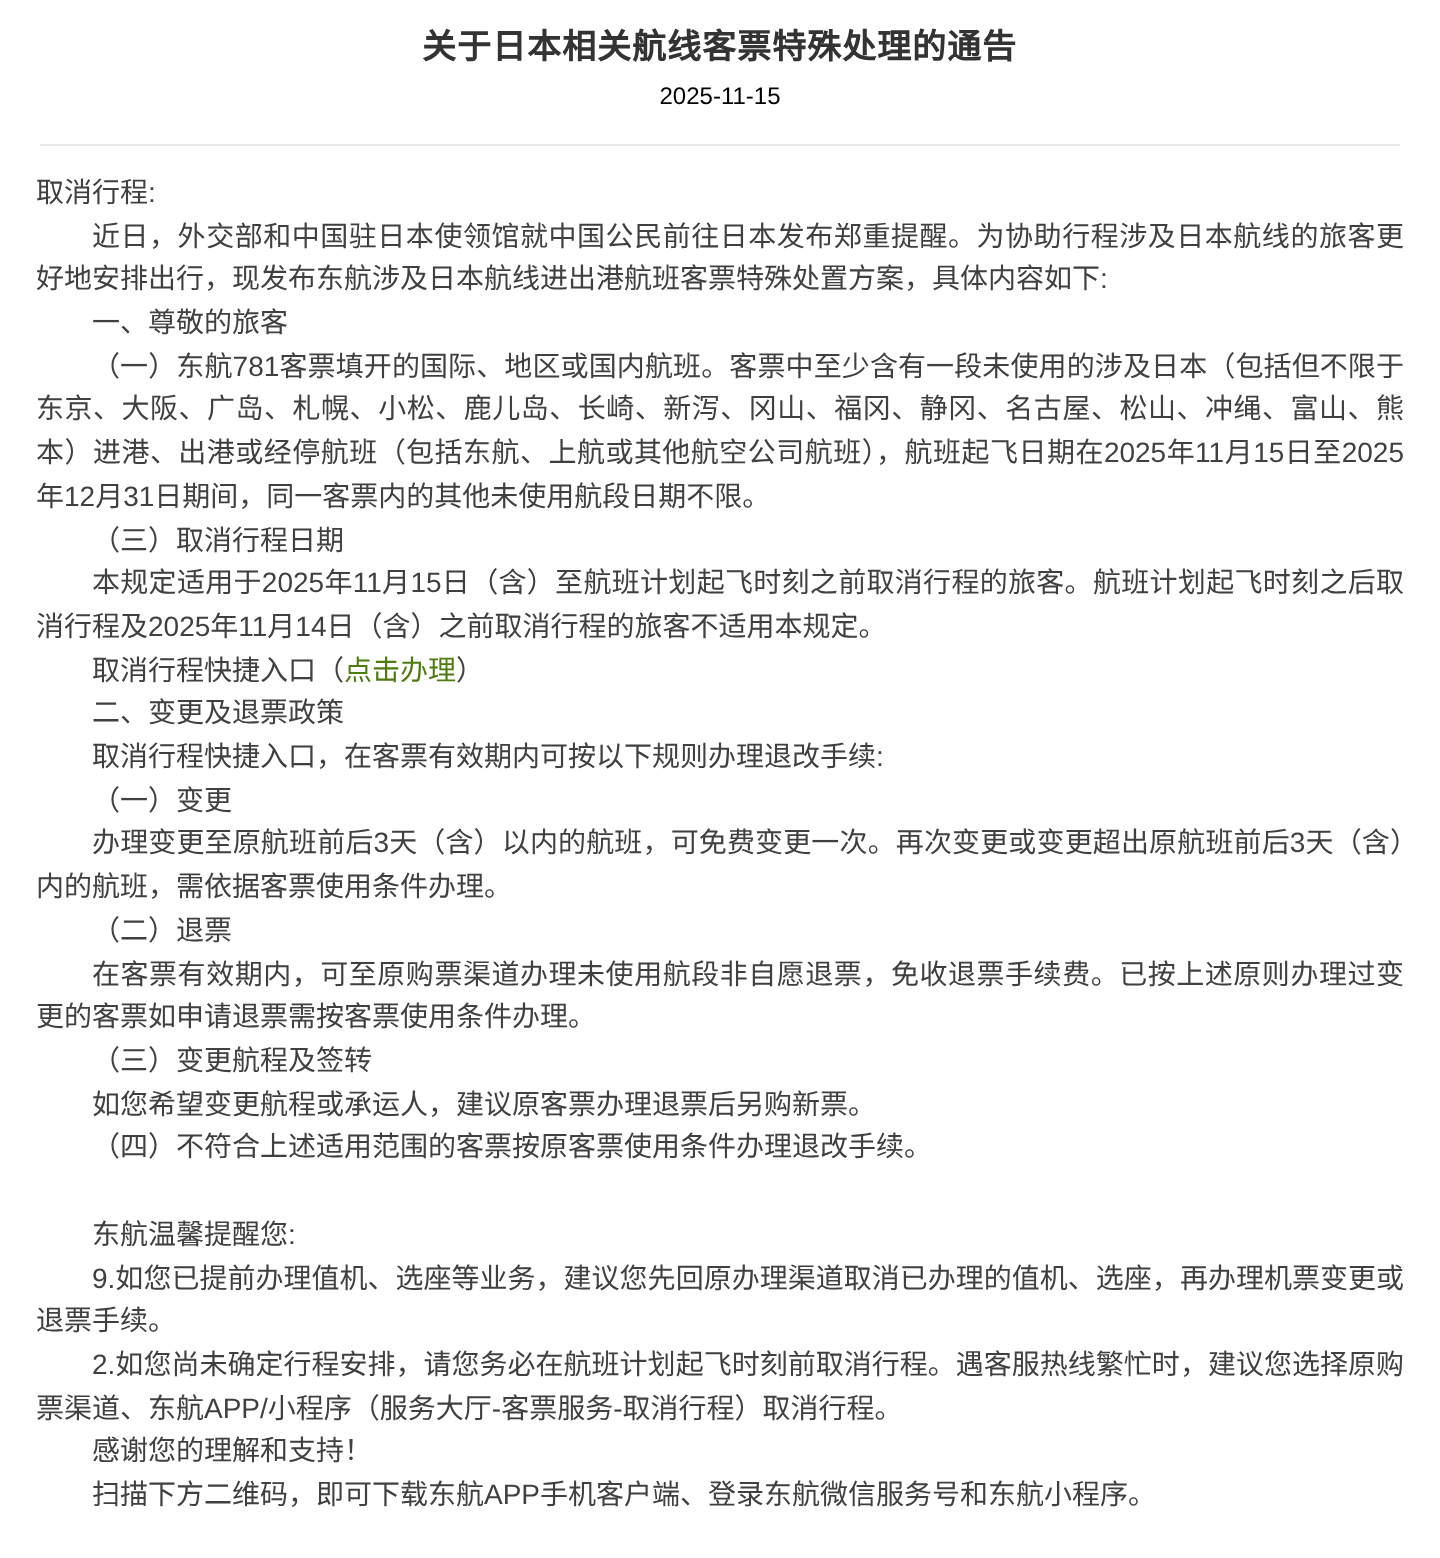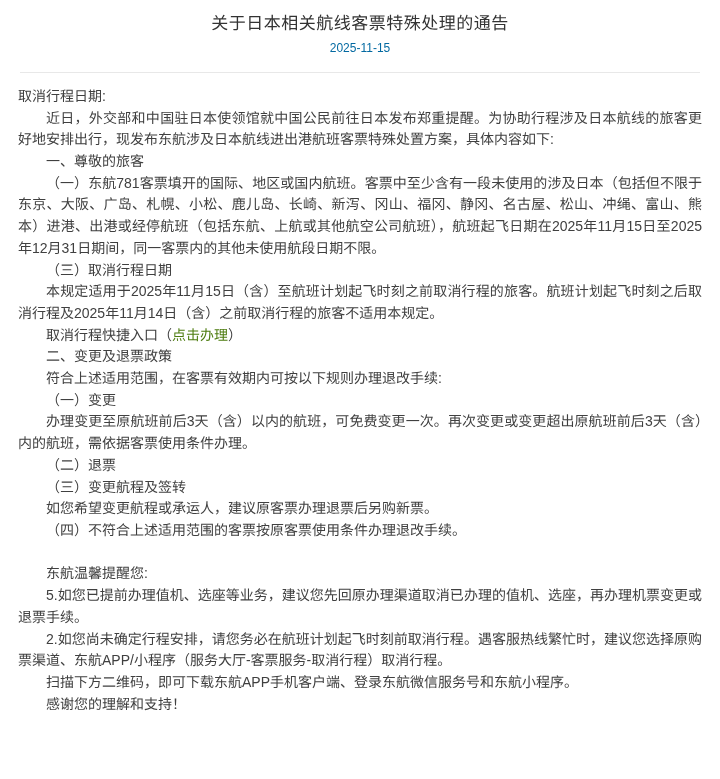--- a/index.html
+++ b/index.html
@@ -18,21 +18,21 @@
     background: #ffffff;
     box-sizing: border-box;
   }
   .header {
     text-align: center;
     padding-top: 13px;
   }
   .title {
     margin: 0;
     font-size: 17px;
-    font-weight: normal;
+    font-weight: bold;
     color: #333333;
     line-height: 1.35;
     letter-spacing: 0.5px;
   }
   .date {
     margin-top: 5px;
     font-size: 12px;
     color: #b4b4b8;
   }
   .divider {
@@ -55,39 +55,40 @@
     text-decoration: none;
     cursor: pointer;
   }
 </style>
 </head>
 <body>
 
 <div class="page">
   <header class="header">
     <h1 class="title" style="color: rgb(51, 51, 51);">关于日本相关航线客票特殊处理的通告</h1>
-    <div class="date" style="color: #0369a1;">2025-11-15</div>
+    <div class="date" style="color: #000000;">2025-11-15</div>
   </header>
   <hr class="divider" style="border-top-color: rgb(232, 232, 232);">
   <article class="article" id="article" style="color: rgb(64, 64, 64);">
-      <p class="para">取消行程日期:</p>
+      <p class="para">取消行程:</p>
       <p class="para indent">近日，外交部和中国驻日本使领馆就中国公民前往日本发布郑重提醒。为协助行程涉及日本航线的旅客更好地安排出行，现发布东航涉及日本航线进出港航班客票特殊处置方案，具体内容如下:</p>
       <p class="para indent">一、尊敬的旅客</p>
       <p class="para indent">（一）东航781客票填开的国际、地区或国内航班。客票中至少含有一段未使用的涉及日本（包括但不限于东京、大阪、广岛、札幌、小松、鹿儿岛、长崎、新泻、冈山、福冈、静冈、名古屋、松山、冲绳、富山、熊本）进港、出港或经停航班（包括东航、上航或其他航空公司航班），航班起飞日期在2025年11月15日至2025年12月31日期间，同一客票内的其他未使用航段日期不限。</p>
       <p class="para indent">（三）取消行程日期</p>
       <p class="para indent">本规定适用于2025年11月15日（含）至航班计划起飞时刻之前取消行程的旅客。航班计划起飞时刻之后取消行程及2025年11月14日（含）之前取消行程的旅客不适用本规定。</p>
       <p class="para indent"><span>取消行程快捷入口（</span><a href="#" class="inline-link" style="color: #4d7c0f;">点击办理</a><span>）</span></p>
       <p class="para indent">二、变更及退票政策</p>
-      <p class="para indent">符合上述适用范围，在客票有效期内可按以下规则办理退改手续:</p>
+      <p class="para indent">取消行程快捷入口，在客票有效期内可按以下规则办理退改手续:</p>
       <p class="para indent">（一）变更</p>
       <p class="para indent">办理变更至原航班前后3天（含）以内的航班，可免费变更一次。再次变更或变更超出原航班前后3天（含）内的航班，需依据客票使用条件办理。</p>
       <p class="para indent">（二）退票</p>
+      <p class="para indent">在客票有效期内，可至原购票渠道办理未使用航段非自愿退票，免收退票手续费。已按上述原则办理过变更的客票如申请退票需按客票使用条件办理。</p>
       <p class="para indent">（三）变更航程及签转</p>
       <p class="para indent">如您希望变更航程或承运人，建议原客票办理退票后另购新票。</p>
       <p class="para indent">（四）不符合上述适用范围的客票按原客票使用条件办理退改手续。</p>
       <p class="para blank">&nbsp;</p>
       <p class="para indent">东航温馨提醒您:</p>
-      <p class="para indent">5.如您已提前办理值机、选座等业务，建议您先回原办理渠道取消已办理的值机、选座，再办理机票变更或退票手续。</p>
+      <p class="para indent">9.如您已提前办理值机、选座等业务，建议您先回原办理渠道取消已办理的值机、选座，再办理机票变更或退票手续。</p>
       <p class="para indent">2.如您尚未确定行程安排，请您务必在航班计划起飞时刻前取消行程。遇客服热线繁忙时，建议您选择原购票渠道、东航APP/小程序（服务大厅-客票服务-取消行程）取消行程。</p>
+      <p class="para indent">感谢您的理解和支持！</p>
       <p class="para indent">扫描下方二维码，即可下载东航APP手机客户端、登录东航微信服务号和东航小程序。</p>
-      <p class="para indent">感谢您的理解和支持！</p>
     </article>
 </div>
 
 </body></html>

